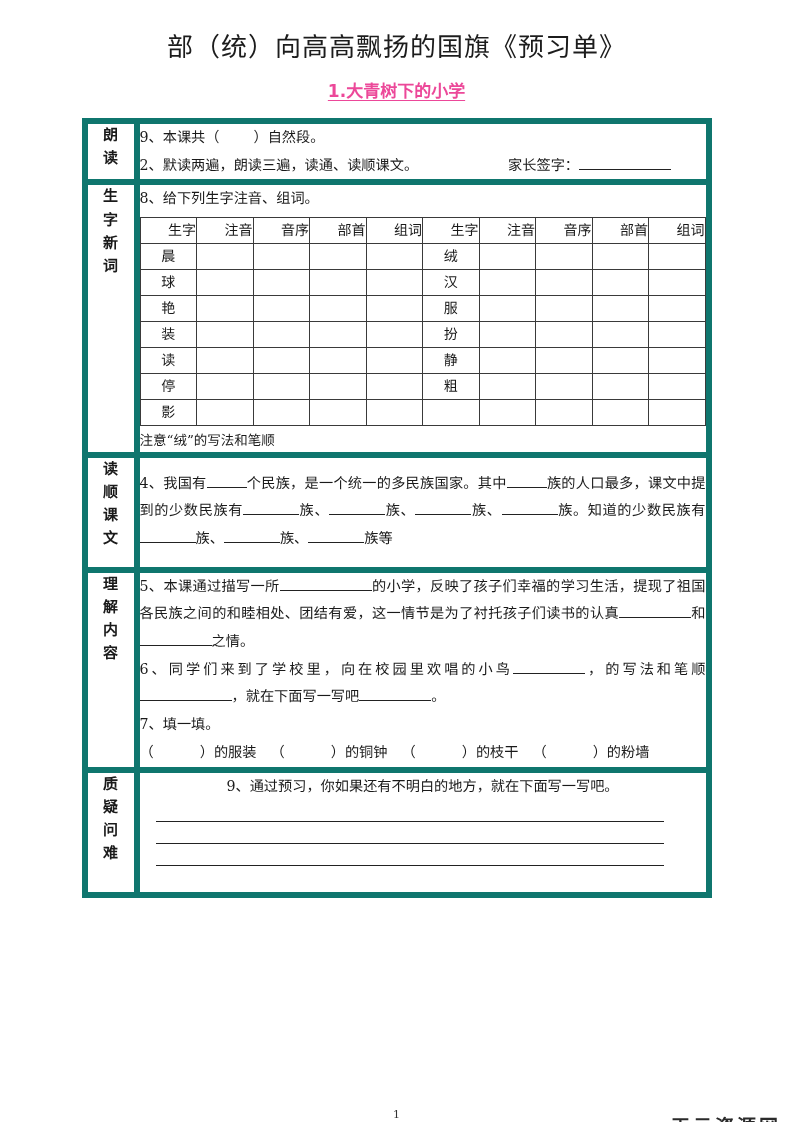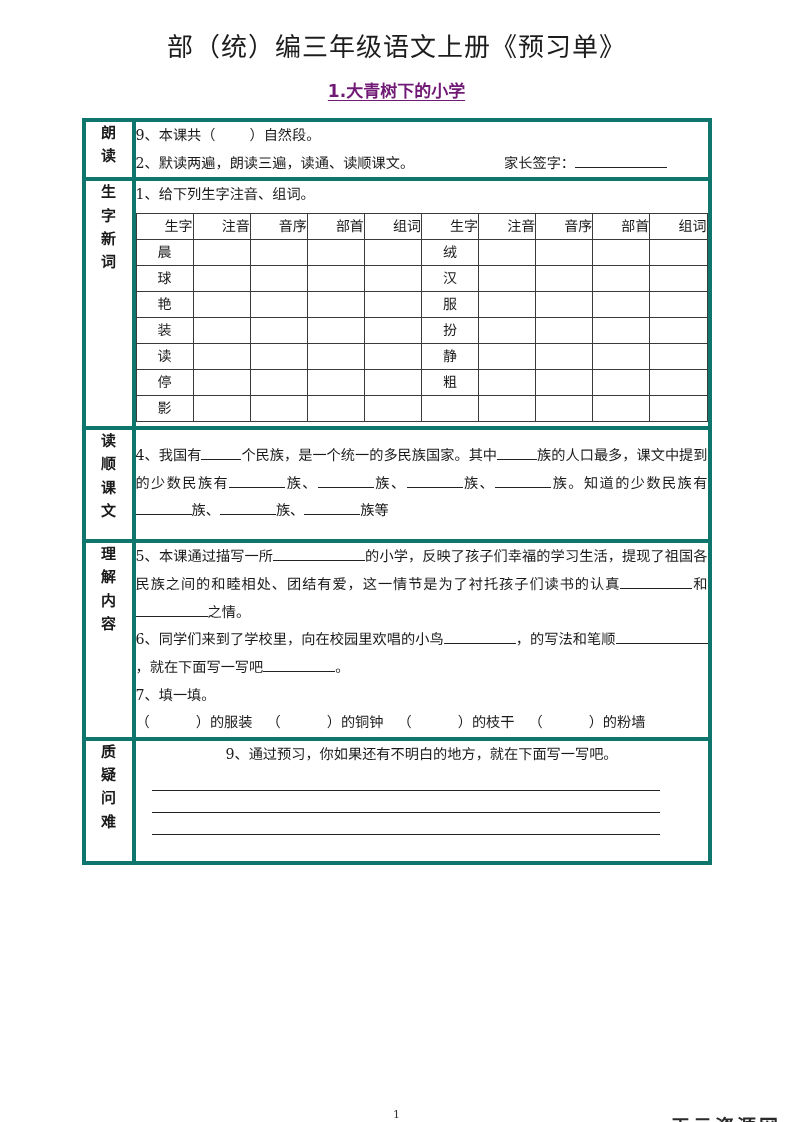--- a/index.html
+++ b/index.html
@@ -35,35 +35,35 @@
   }
   .doc-subtitle-wrap {
     text-align: center;
     margin-top: 14px;
     margin-bottom: 16px;
   }
   .doc-subtitle {
     display: inline-block;
     font-size: 17px;
     font-weight: bold;
-    color: #701a75;
+    color: #ec4899;
     text-decoration: underline;
     text-underline-offset: 3px;
     font-family: "DejaVu Sans", "Liberation Sans", sans-serif;
   }
 
   
   .sheet {
     width: 630px;
     margin: 0 auto;
     border-collapse: collapse;
     table-layout: fixed;
   }
   .sheet > tbody > tr > td {
-    border: 4px solid #0f766e;
+    border: 6px solid #0f766e;
     vertical-align: top;
     padding: 0;
   }
   td.label-cell {
     width: 46px;
     text-align: center;
     vertical-align: middle;
     font-weight: bold;
     font-size: 15px;
     line-height: 1.55;
@@ -155,21 +155,21 @@
     letter-spacing: 3px;
     color: #2a2a2a;
     font-family: "DejaVu Sans", "Liberation Sans", sans-serif;
   }
 </style>
 </head>
 <body>
 
 <div class="page">
 
-  <h1 class="doc-title">部（统）编三年级语文上册《预习单》</h1>
+  <h1 class="doc-title">部（统）向高高飘扬的国旗《预习单》</h1>
   <div class="doc-subtitle-wrap">
     <span class="doc-subtitle">1.大青树下的小学</span>
   </div>
 
   <table class="sheet">
     <tbody>
 
       <tr>
         <td class="label-cell">
           <span class="vlabel">朗读</span>
@@ -182,21 +182,21 @@
             <span>2、默读两遍，朗读三遍，读通、读顺课文。</span><span class="gap-lg"></span><span>家长签字：</span><span class="blank b-sig"></span>
           </div>
         </td>
       </tr>
 
       <tr>
         <td class="label-cell">
           <span class="vlabel">生字新词</span>
         </td>
         <td class="body-cell">
-          <div class="zi-intro">1、给下列生字注音、组词。</div>
+          <div class="zi-intro">8、给下列生字注音、组词。</div>
           <table class="zi-table">
             <tbody>
               <tr>
                 <td class="head">生字</td>
                 <td class="head">注音</td>
                 <td class="head">音序</td>
                 <td class="head">部首</td>
                 <td class="head">组词</td>
                 <td class="head">生字</td>
                 <td class="head">注音</td>
@@ -283,20 +283,21 @@
                 <td></td>
                 <td></td>
                 <td></td>
                 <td></td>
                 <td></td>
                 <td></td>
                 <td></td>
               </tr>
             </tbody>
           </table>
+          <div class="zi-note">注意“绒”的写法和笔顺</div>
         </td>
       </tr>
 
       <tr>
         <td class="label-cell">
           <span class="vlabel">读顺课文</span>
         </td>
         <td class="body-cell">
           <div class="para" style="padding:12px 0 14px 0;"><span>4、我国有</span><span class="blank b-xs"></span><span>个民族，是一个统一的多民族国家。其中</span><span class="blank b-xs"></span><span>族的人口最多，课文中提到的少数民族有</span><span class="blank b-s"></span><span>族、</span><span class="blank b-s"></span><span>族、</span><span class="blank b-s"></span><span>族、</span><span class="blank b-s"></span><span>族。知道的少数民族有</span><span class="blank b-s"></span><span>族、</span><span class="blank b-s"></span><span>族、</span><span class="blank b-s"></span><span>族等</span></div>
         </td>

